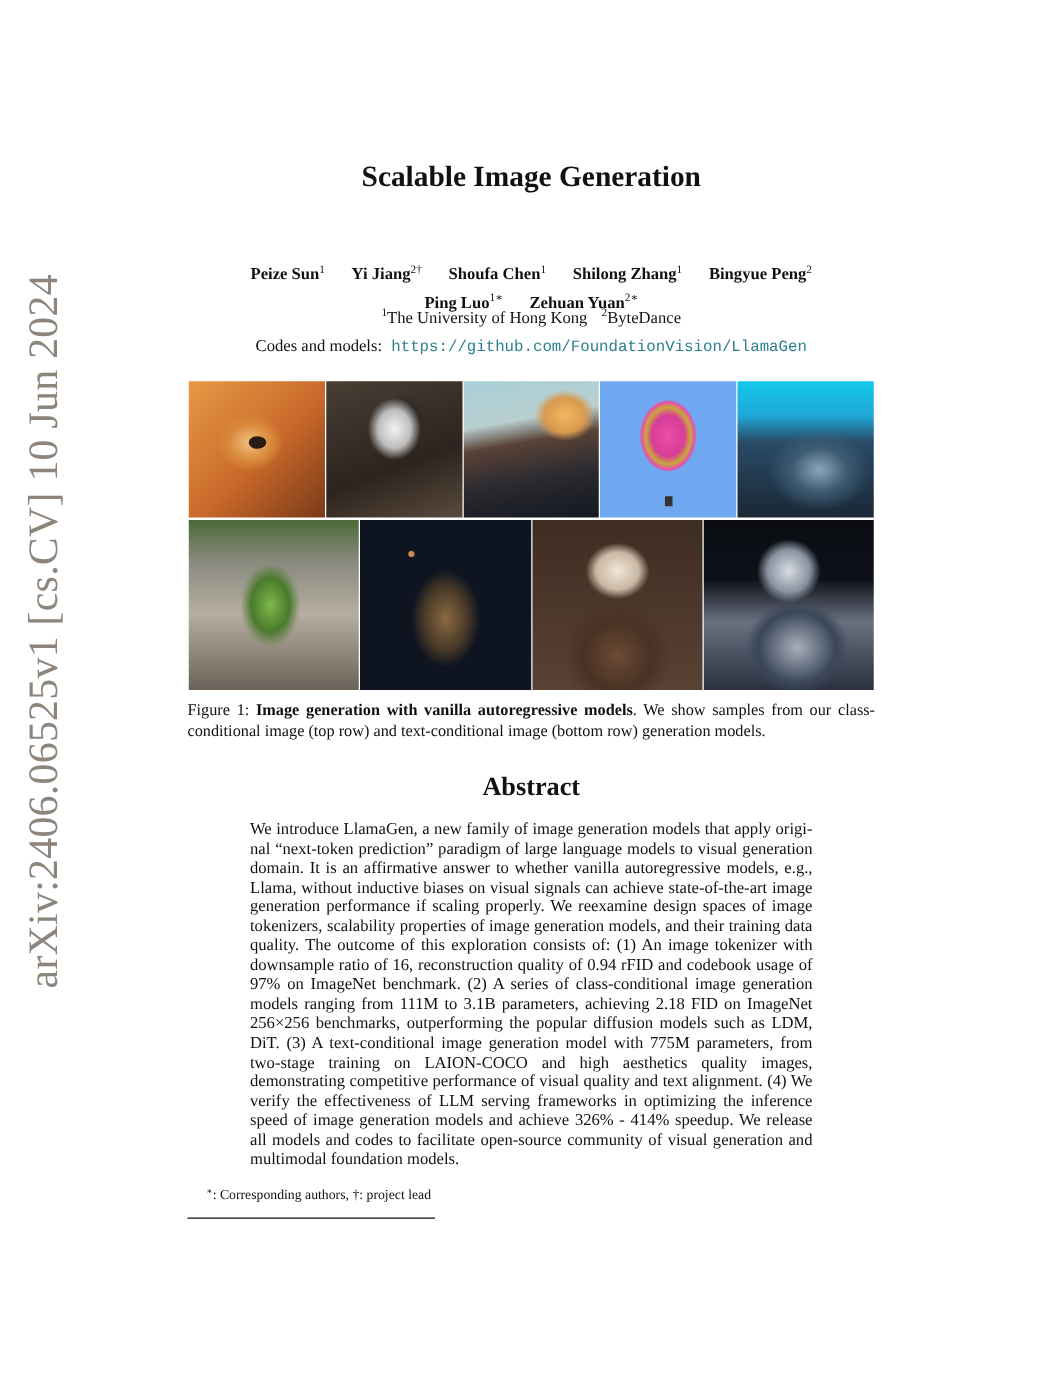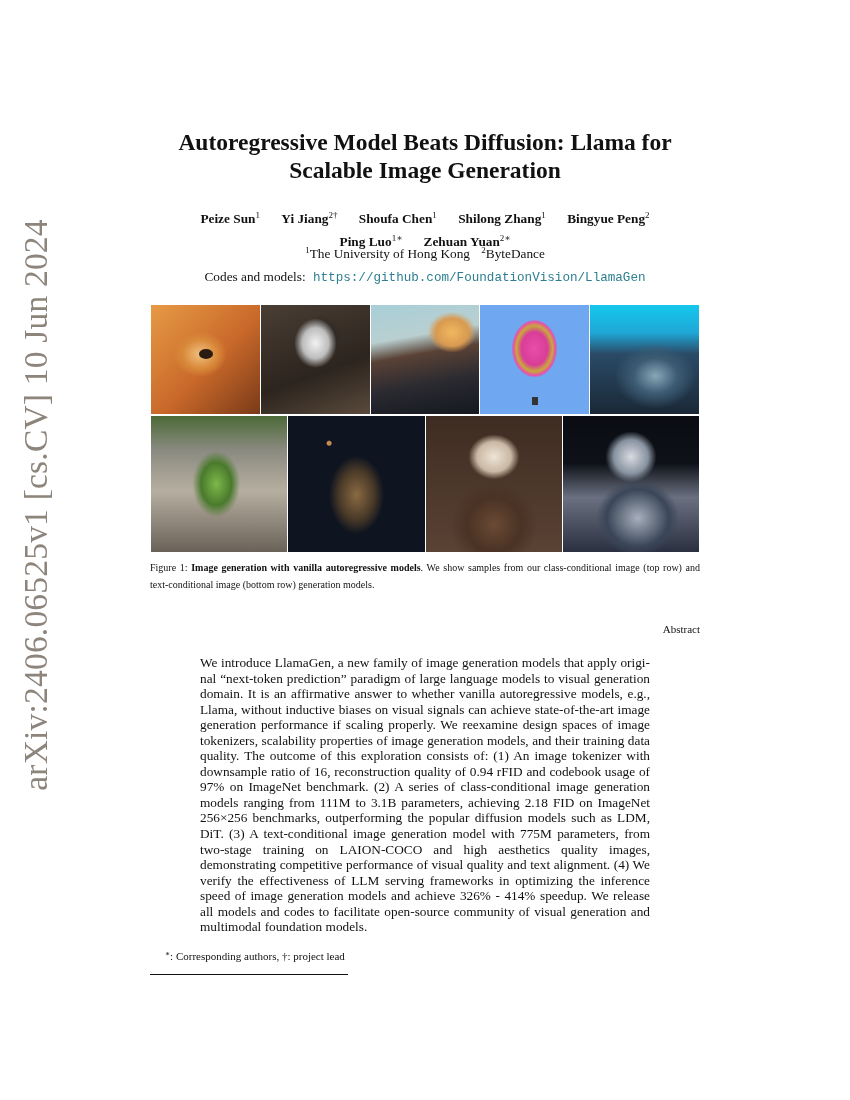--- a/index.html
+++ b/index.html
@@ -67,27 +67,27 @@
     .t-balloon::after { content: ""; position: absolute; left: 50%; top: 84%; width: 6px; height: 8px; margin-left: -3px; background: #333; }
     .t-coral { background: radial-gradient(ellipse 50% 40% at 60% 65%, #8aa6b8 0%, #3d5c74 40%, transparent 75%), linear-gradient(180deg, #14c8ec 0%, #1fa8d8 25%, #2a4a66 45%, #1a2836 100%); }
 
     .t-plant { background: radial-gradient(ellipse 25% 35% at 48% 50%, #7cb84a 0%, #4a7a2c 45%, transparent 70%), linear-gradient(180deg, #4c6a38 0%, #8a8a80 25%, #b6aea0 55%, #6a6258 100%); }
     .t-jar { background: radial-gradient(ellipse 28% 40% at 50% 58%, #8a6a42 0%, #4a3a28 45%, transparent 72%), radial-gradient(circle at 30% 20%, #c88a50 0 2px, transparent 3px), #0e1420; }
     .t-bear { background: radial-gradient(ellipse 25% 22% at 50% 30%, #efe4d6 0%, #c9b8a4 50%, transparent 75%), radial-gradient(ellipse 40% 40% at 50% 80%, #6a4a34 0%, #4a3224 50%, transparent 80%), linear-gradient(180deg, #3e2c22 0%, #5a4234 100%); }
     .t-astronaut { background: radial-gradient(ellipse 25% 25% at 50% 30%, #d8dce2 0%, #8892a0 50%, transparent 75%), radial-gradient(ellipse 38% 35% at 55% 75%, #a8b0bc 0%, #3a4658 60%, transparent 80%), linear-gradient(180deg, #0a0c12 0%, #0e1218 35%, #6a7080 60%, #2a3040 100%); }
 
     .caption {
       position: absolute; left: 150px; top: 560px; width: 550px;
-      font-size: 10px; line-height: 16.5px; text-align: justify;
+      font-size: 13px; line-height: 16.5px; text-align: justify;
     }
     .caption b { font-weight: bold; }
 
     .abstract-heading {
-      position: absolute; left: 150px; top: 620px; width: 550px; text-align: right;
-      font-weight: normal; font-size: 11px; line-height: 18px;
+      position: absolute; left: 150px; top: 620px; width: 550px; text-align: center;
+      font-weight: bold; font-size: 21px; line-height: 18px;
     }
     .abstract-body {
       position: absolute; left: 200px; top: 655px; width: 450px;
       font-size: 13.3px; line-height: 15.55px; text-align: justify; hyphens: manual;
     }
 
     .footnote-rule {
       position: absolute; left: 150px; top: 974px; width: 198px; height: 1px; background: #111;
     }
     .footnote {
@@ -97,21 +97,20 @@
     .footnote sup { font-size: 7.5px; vertical-align: 4px; line-height: 0; }
   </style>
 </head>
 <body>
 
 <div class="arxiv-banner">
   <span>arXiv:2406.06525v1  [cs.CV]  10 Jun 2024</span>
 </div>
 
 <div class="title">
-  <div>Autoregressive Model Beats Diffusion: Llama for</div>
   <div>Scalable Image Generation</div>
 </div>
 
 <div class="authors-row row1">
   <span class="author"><span>Peize Sun</span><sup>1</sup></span>
   <span class="author"><span>Yi Jiang</span><sup>2†</sup></span>
   <span class="author"><span>Shoufa Chen</span><sup>1</sup></span>
   <span class="author"><span>Shilong Zhang</span><sup>1</sup></span>
   <span class="author"><span>Bingyue Peng</span><sup>2</sup></span>
 </div>

